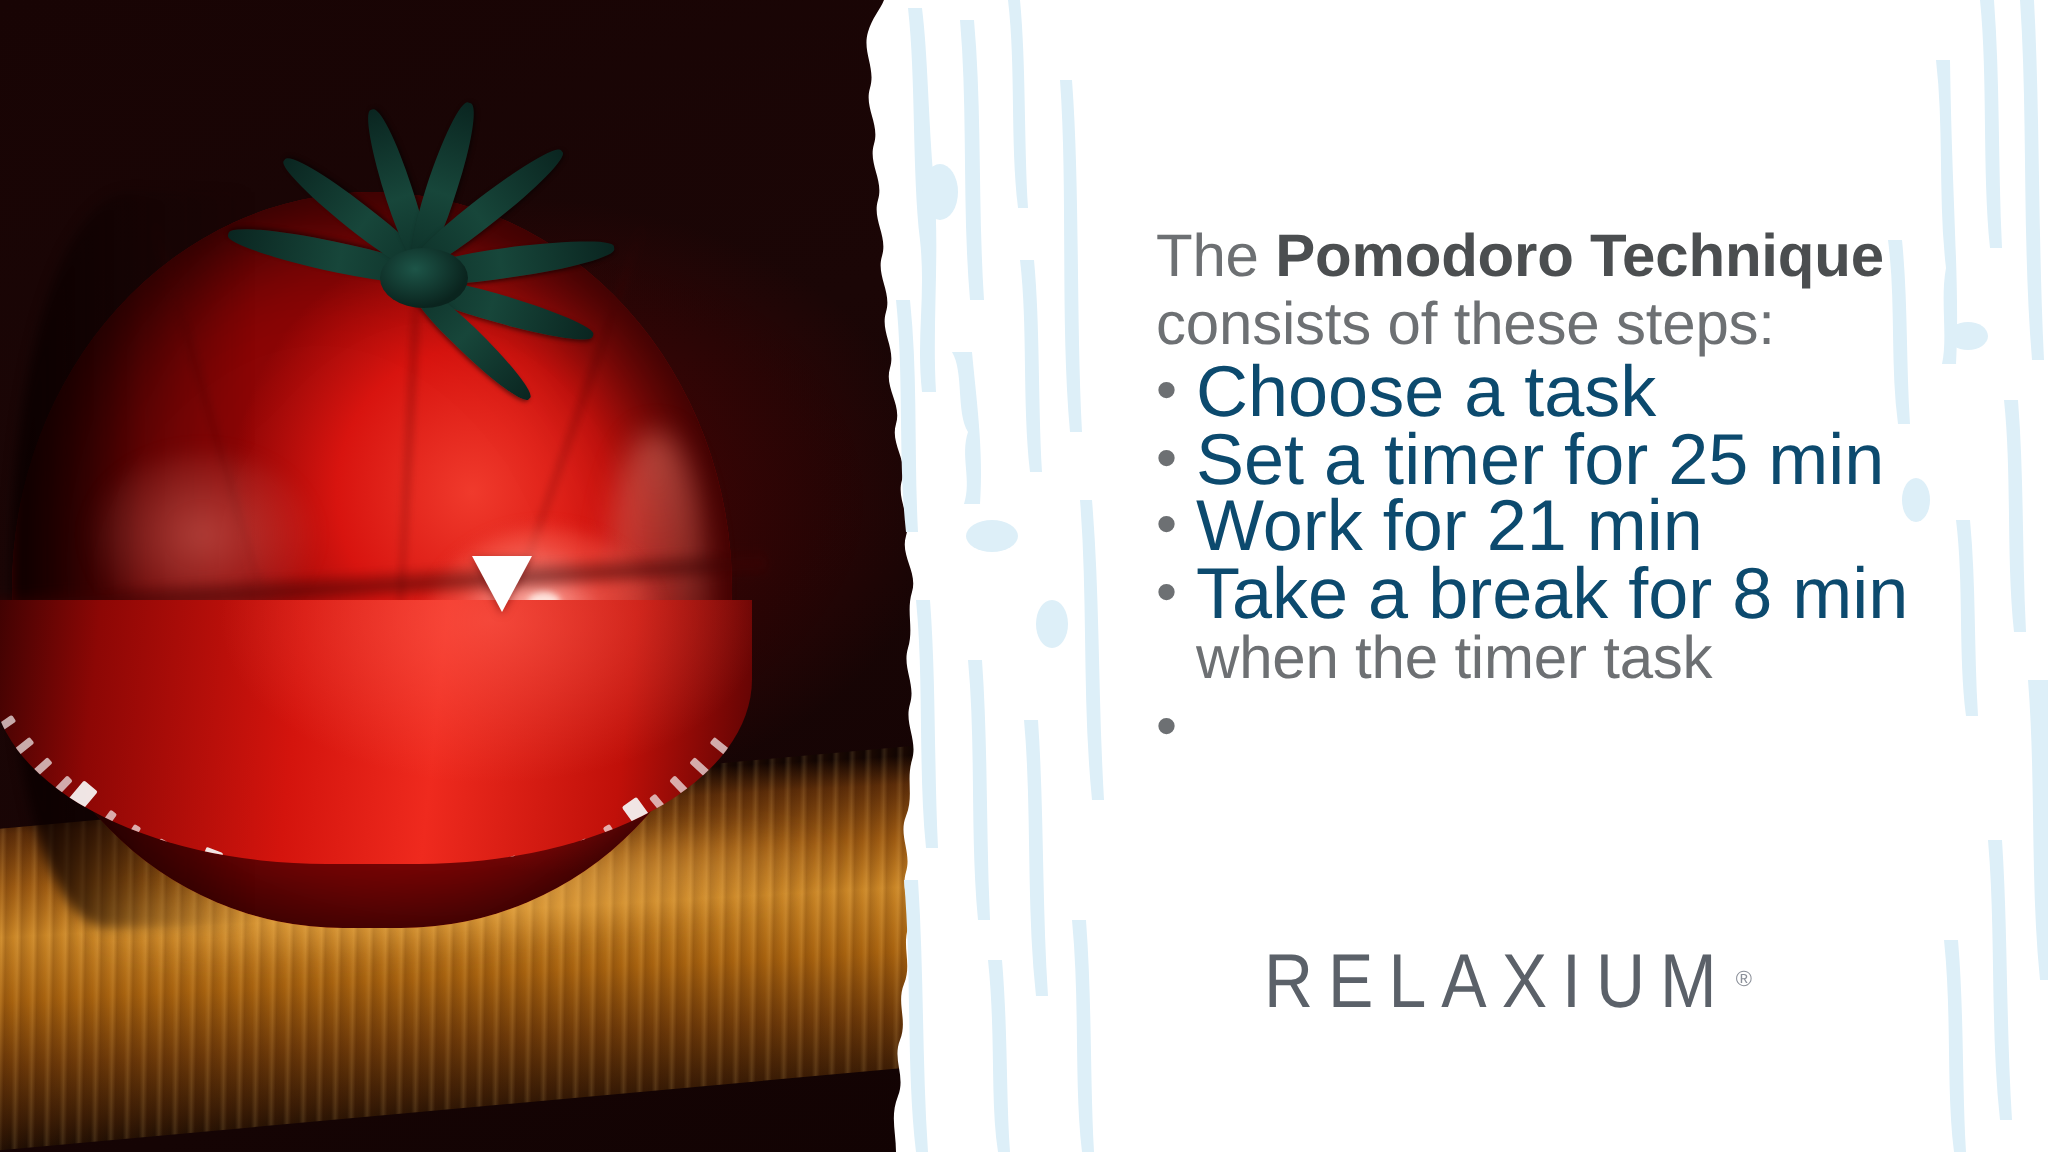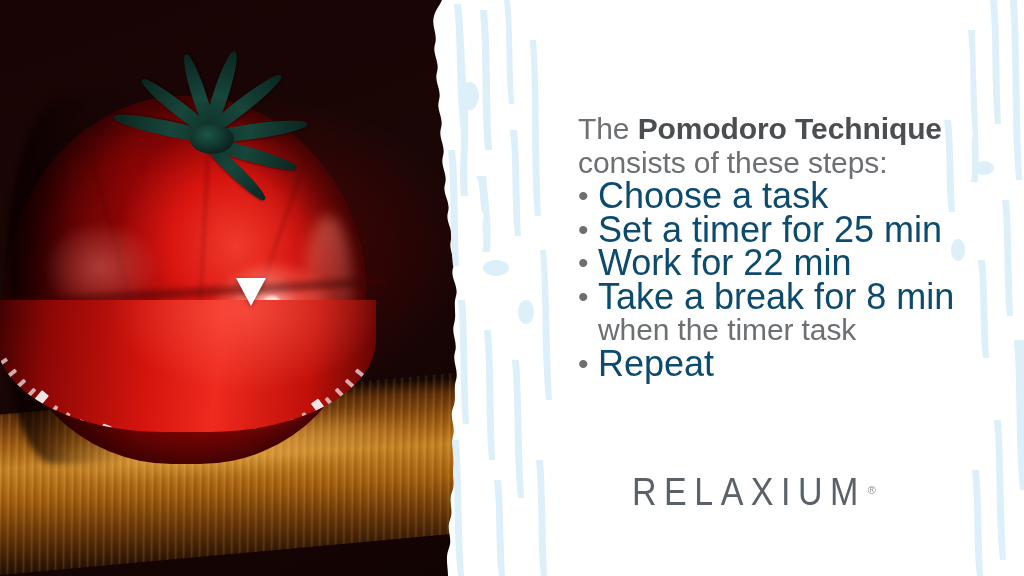--- a/index.html
+++ b/index.html
@@ -306,32 +306,31 @@
         <span class="txt">Choose a task</span>
       </div>
 
       <div class="bullet-row">
         <span class="dot">•</span>
         <span class="txt">Set a timer for 25 min</span>
       </div>
 
       <div class="bullet-row">
         <span class="dot">•</span>
-        <span class="txt">Work for 22 min</span>
+        <span class="txt">Work for 21 min</span>
       </div>
 
       <div class="bullet-row">
         <span class="dot">•</span>
         <span class="txt">Take a break for 8 min</span>
       </div>
       <div class="line cont-row">when the timer task</div>
 
       <div class="bullet-row">
         <span class="dot">•</span>
-        <span class="txt">Repeat</span>
       </div>
 
     </div>
 
     <div id="logo">
       <span id="logoWord">RELAXIUM</span>
       <span id="logoReg">®</span>
     </div>
 
   </div>

